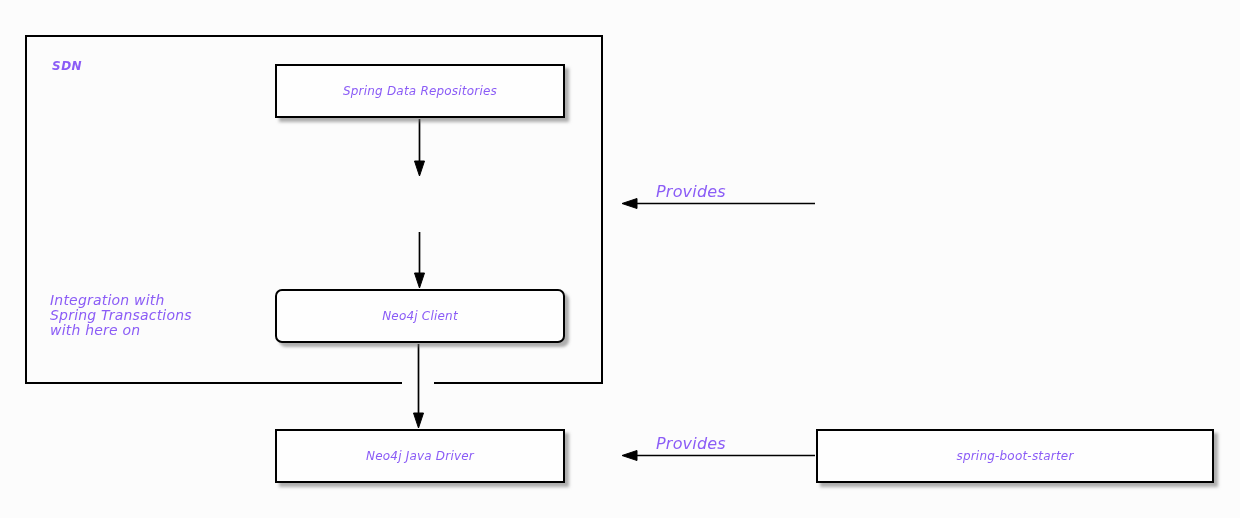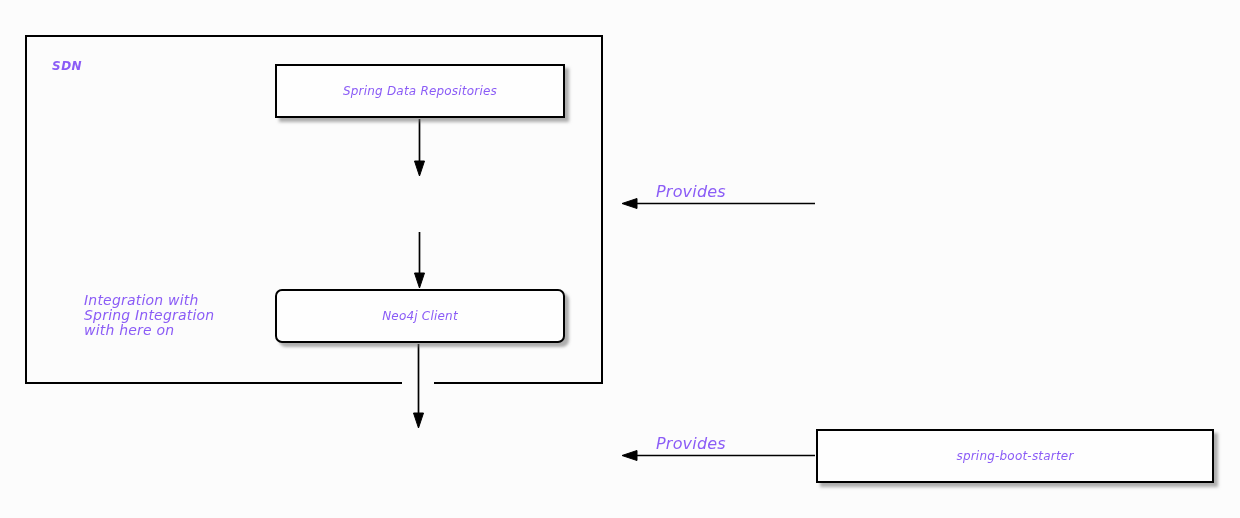--- a/index.html
+++ b/index.html
@@ -78,21 +78,21 @@
 
   
   .annotation {
     position: absolute;
     left: 50px;
     top: 293px;
     font-size: 14px;
     line-height: 15px;
     letter-spacing: 0.2px;
   }
-  .annotation span { display: block; margin-left: 34px; }
+  .annotation span { display: block; }
 
   
   .edge-label {
     position: absolute;
     font-size: 16px;
     letter-spacing: 0.2px;
   }
   .edge-label-top    { left: 656px; top: 182px; }
   .edge-label-bottom { left: 656px; top: 434px; }
 </style>
@@ -124,27 +124,28 @@
       <line x1="815" y1="455.5" x2="636" y2="455.5"></line>
       <polygon points="637,450.5 637,460.5 622,455.5" stroke-width="1"></polygon>
     </g>
   </svg>
 
   <div class="node node-spring-data-repositories">Spring Data Repositories</div>
 
 
   <div class="node node-neo4j-client">Neo4j Client</div>
 
+  <div class="node node-neo4j-java-driver">Neo4j Java Driver</div>
 
 
   <div class="node node-spring-boot-starter">spring-boot-starter</div>
 
   <div class="annotation">
     <span>Integration with</span>
-    <span>Spring Integration</span>
+    <span>Spring Transactions</span>
     <span>with here on</span>
   </div>
 
   <div class="edge-label edge-label-top">Provides</div>
 
   <div class="edge-label edge-label-bottom">Provides</div>
 
 </div>
 
 </body></html>

